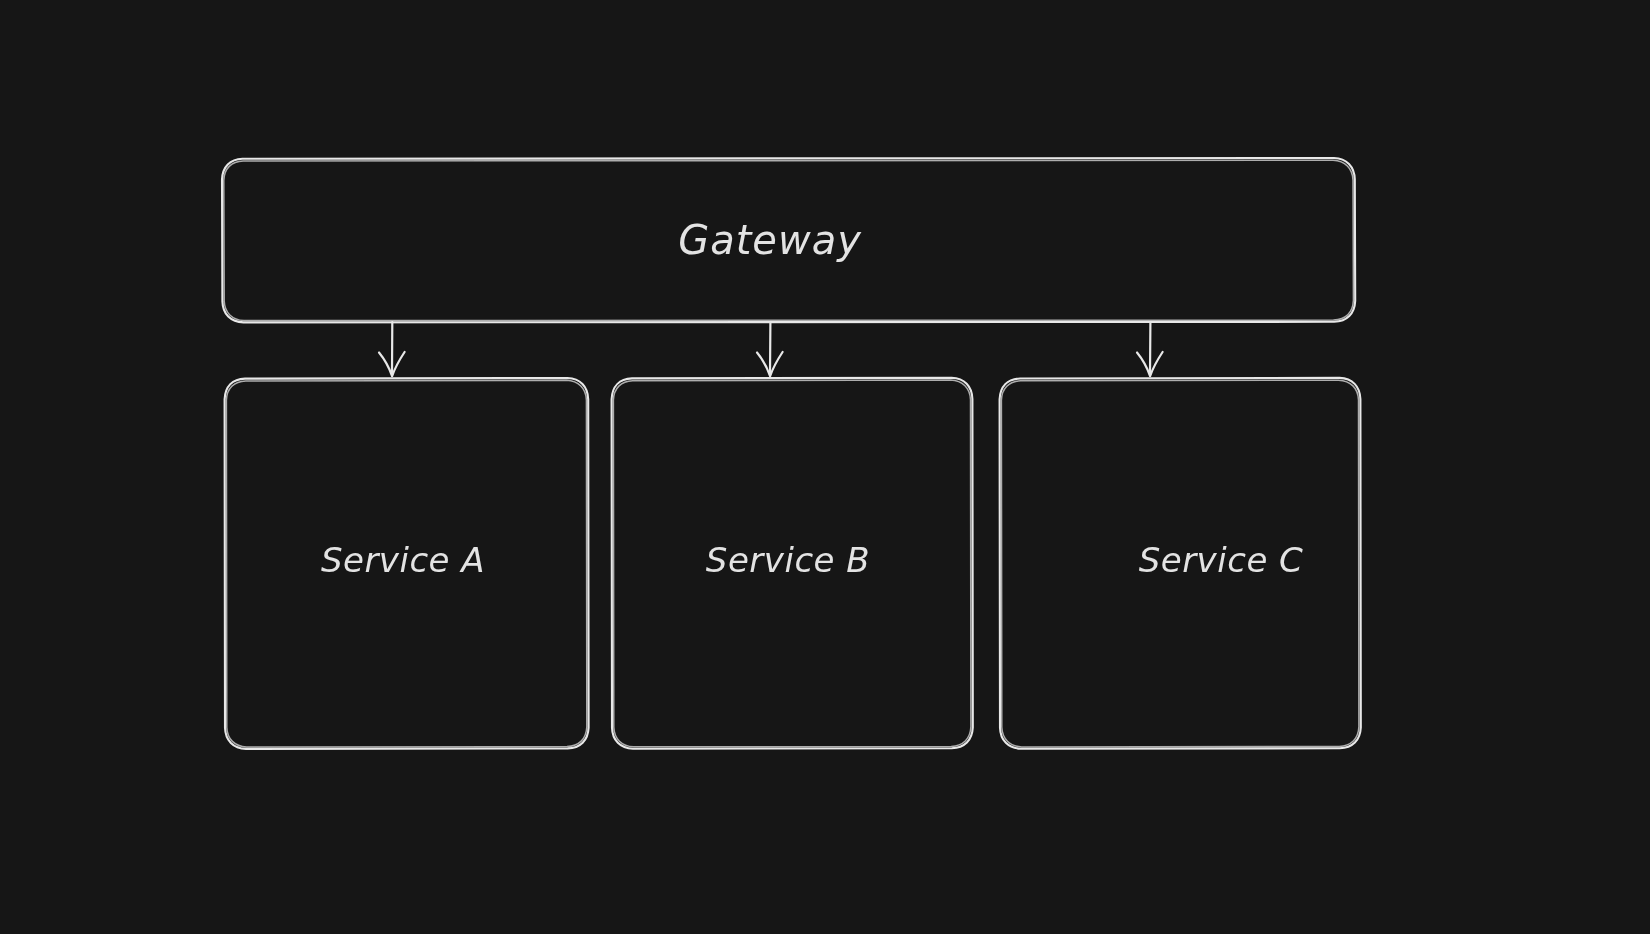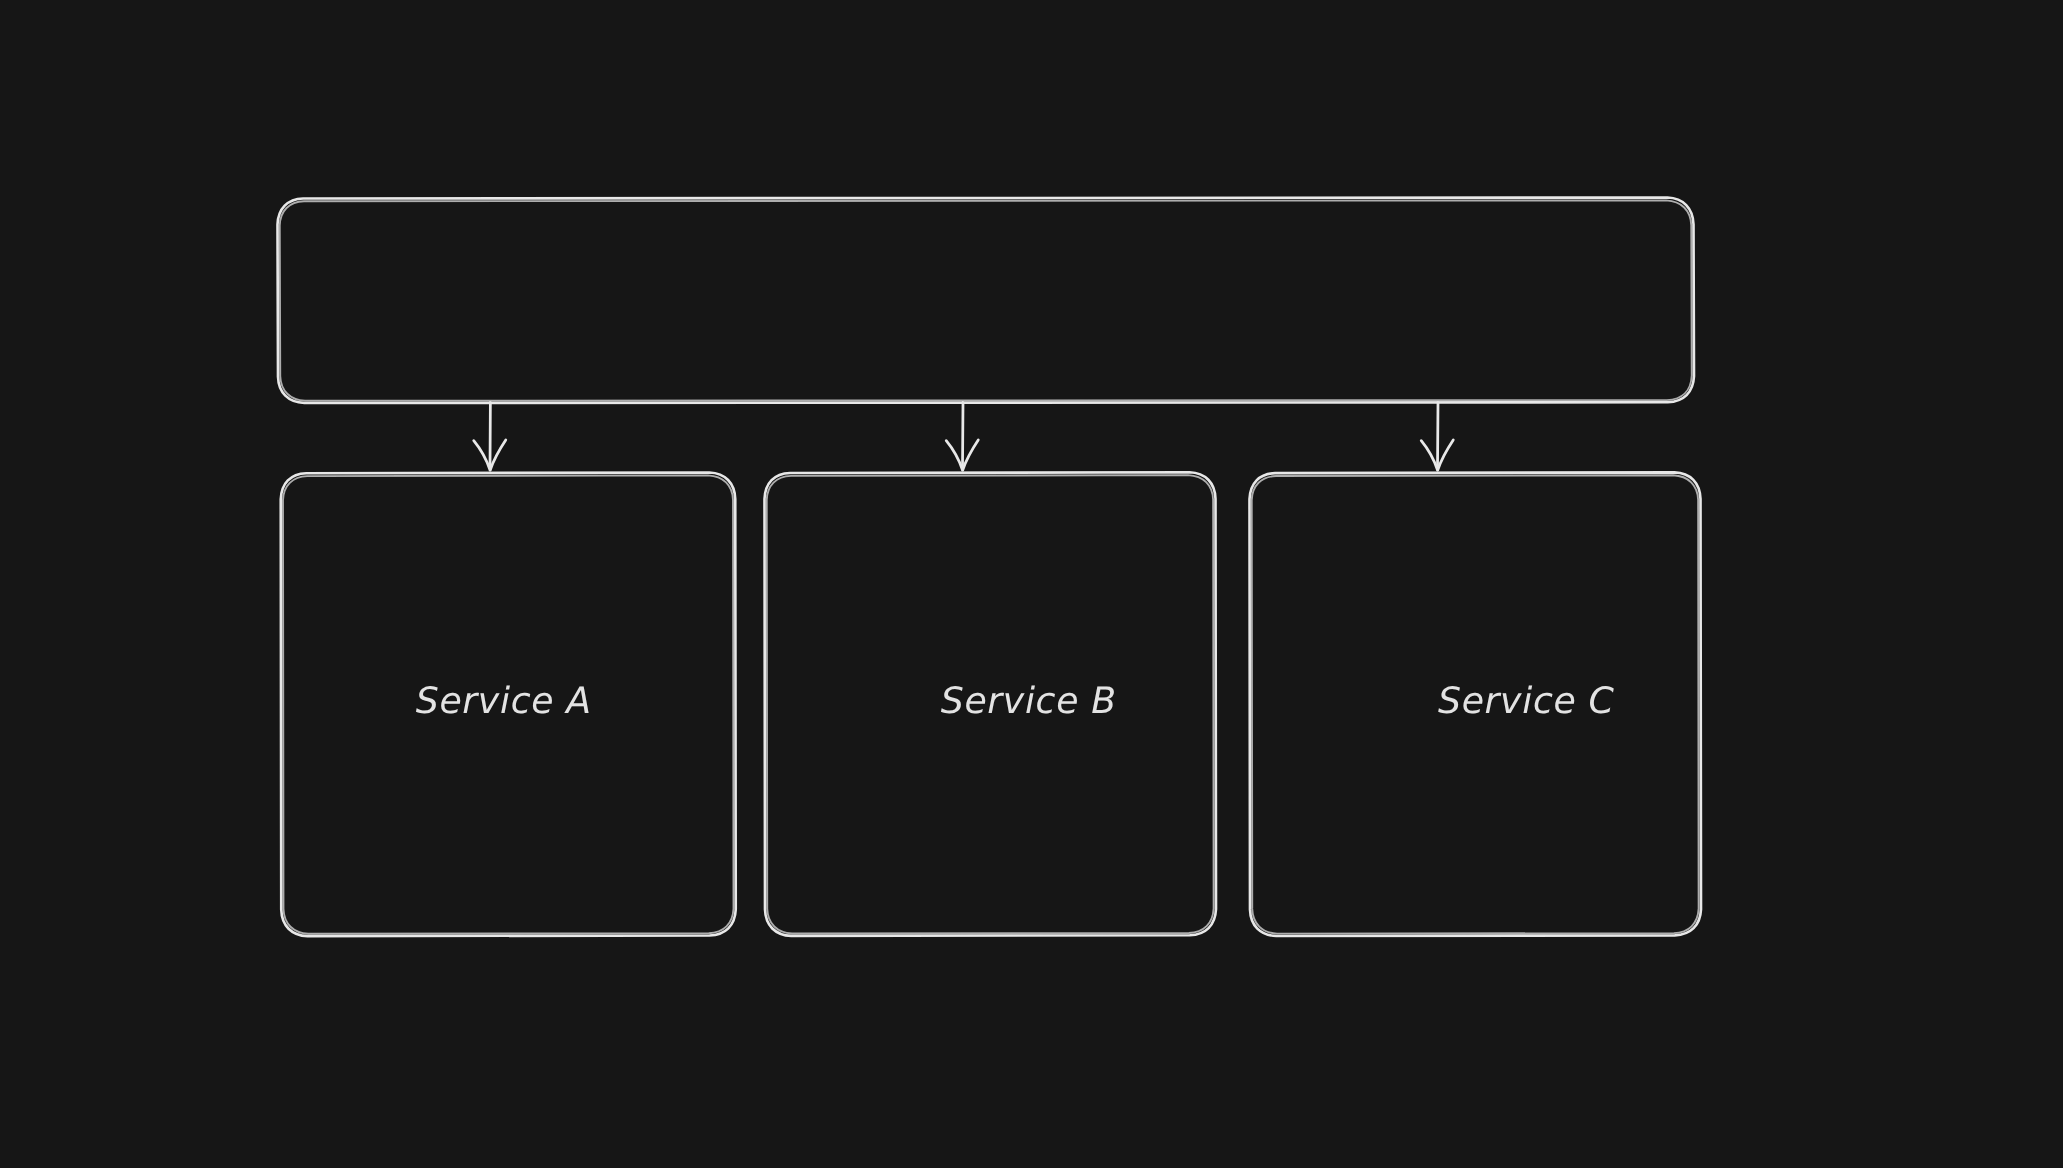--- a/index.html
+++ b/index.html
@@ -37,21 +37,21 @@
     white-space: nowrap;
     text-align: center;
     transform: translate(-50%, -50%);
     user-select: none;
   }
   .node-label.title {
     font-size: 40px;
     letter-spacing: 1px;
   }
   .node-label.service {
-    font-size: 29px;
+    font-size: 34px;
   }
   .hit-area {
     position: absolute;
     background: transparent;
   }
 </style>
 </head>
 <body>
 
 <div id="canvas">
@@ -155,24 +155,25 @@
     </g>
 
     <g fill="none" stroke="#e8e8e8" stroke-width="2.2" stroke-linecap="round" stroke-linejoin="round">
       <path d="M 1150.4 322.0 L 1150.0 374.5"></path>
       <path d="M 1137.0 352.5 C 1141.5 358.0 1146.5 365.5 1150.0 376.0"></path>
       <path d="M 1162.6 352.0 C 1158.5 358.2 1153.6 365.8 1150.2 376.0"></path>
     </g>
 
   </svg>
 
+  <div class="node-label title" style="left:770px; top:240px;">Gateway</div>
 
   <div class="node-label service" style="left:403px; top:560px;">Service A</div>
 
-  <div class="node-label service" style="left:788px; top:560px;margin-left:35px;">Service B</div>
+  <div class="node-label service" style="left:788px; top:560px;">Service B</div>
 
   <div class="node-label service" style="left:1221px; top:560px;">Service C</div>
 
   <div class="hit-area" style="left:222px; top:158px; width:1133px; height:164px;"></div>
   <div class="hit-area" style="left:225px; top:378px; width:363px; height:370px;"></div>
   <div class="hit-area" style="left:612px; top:378px; width:360px; height:370px;"></div>
   <div class="hit-area" style="left:1000px; top:378px; width:360px; height:370px;"></div>
 
 </div>
 

